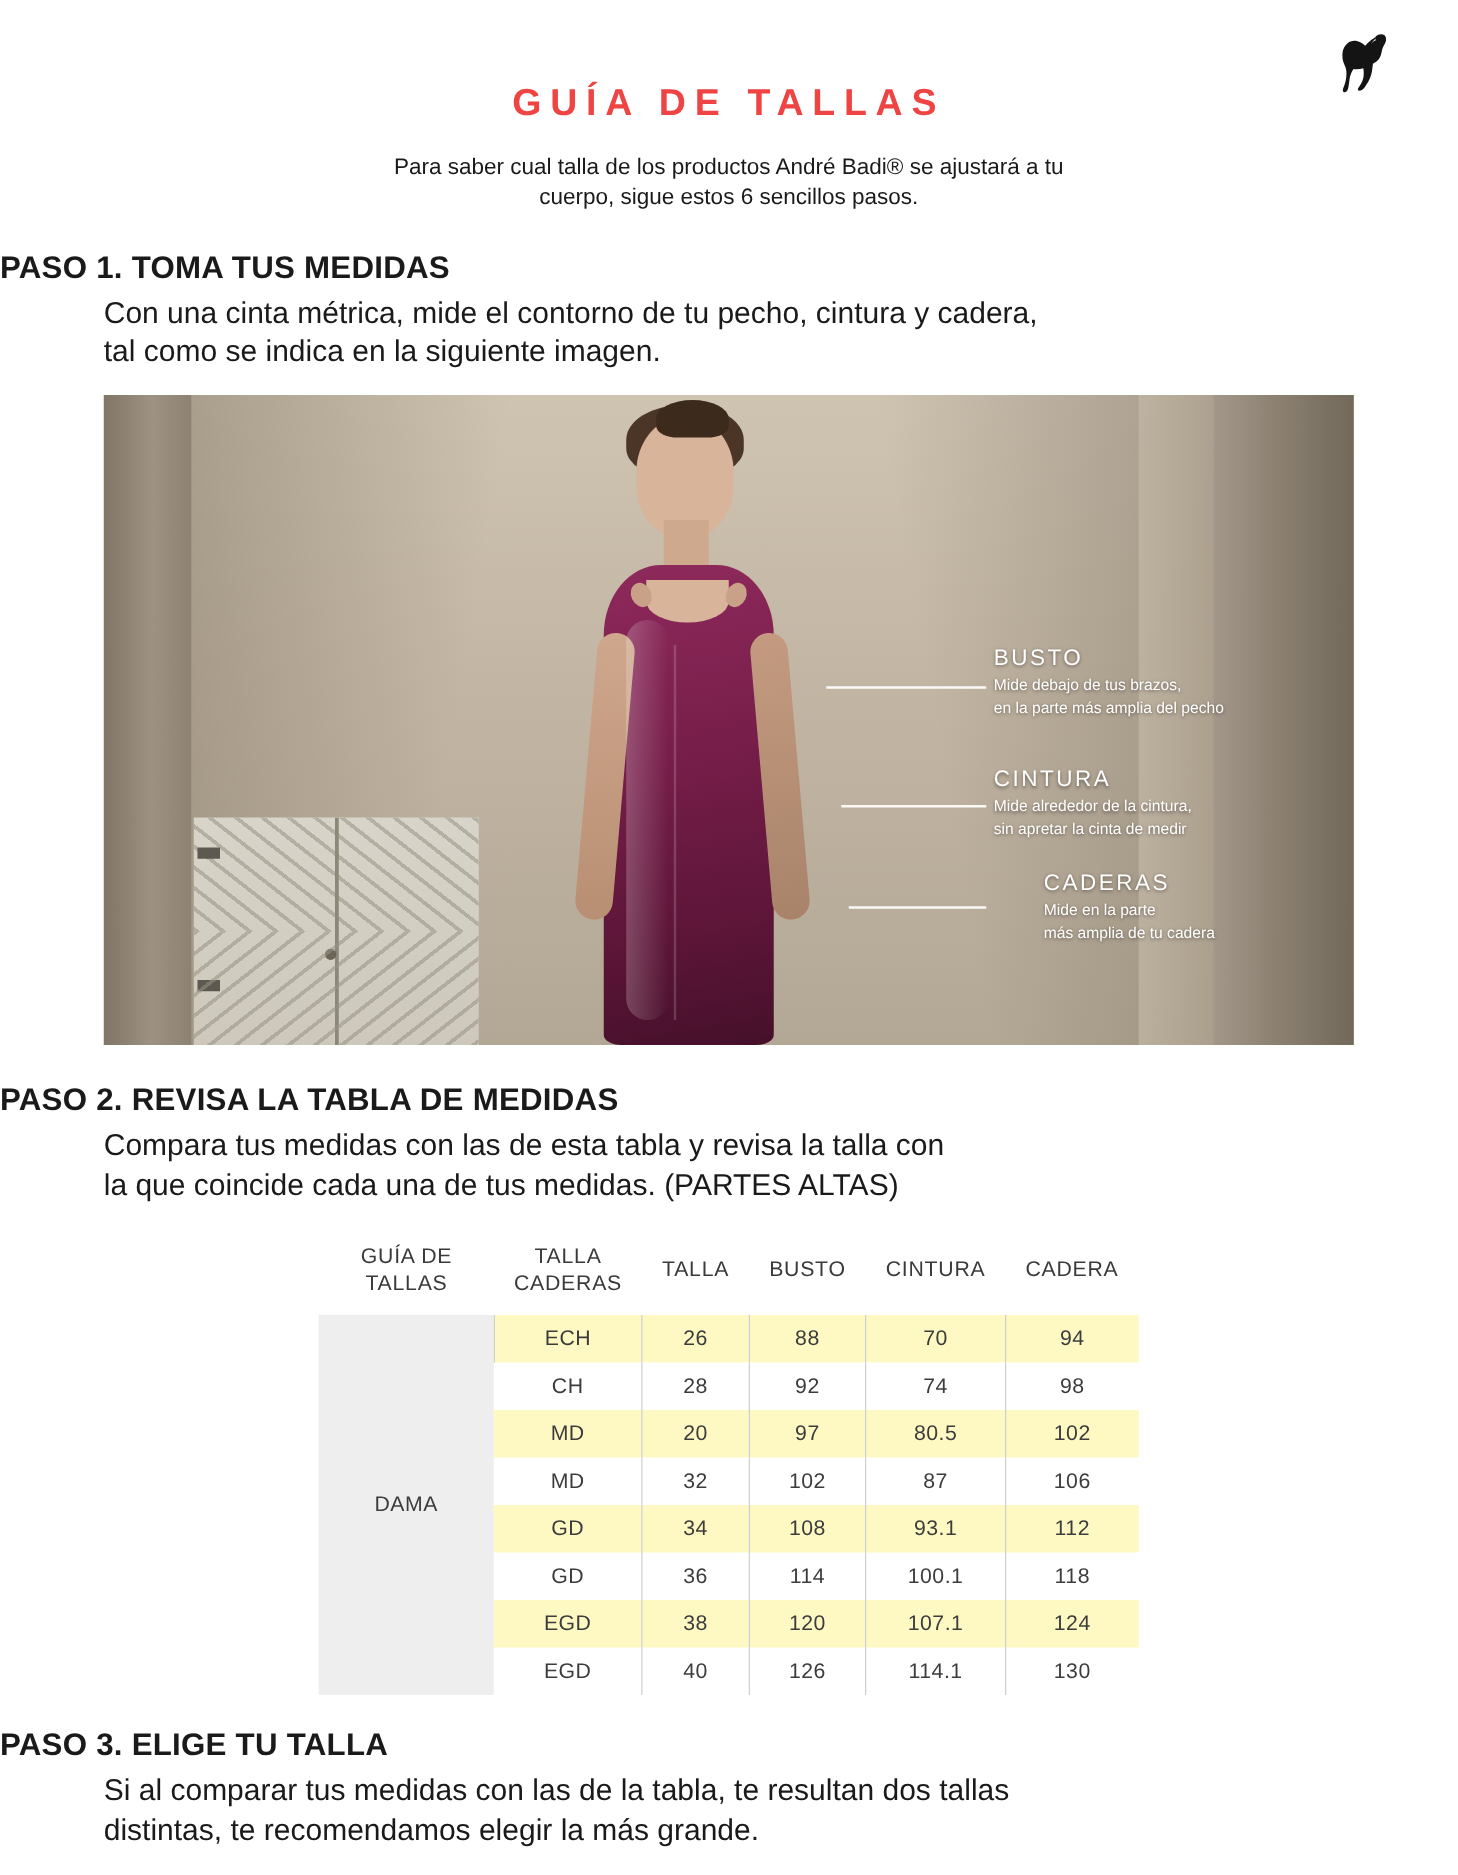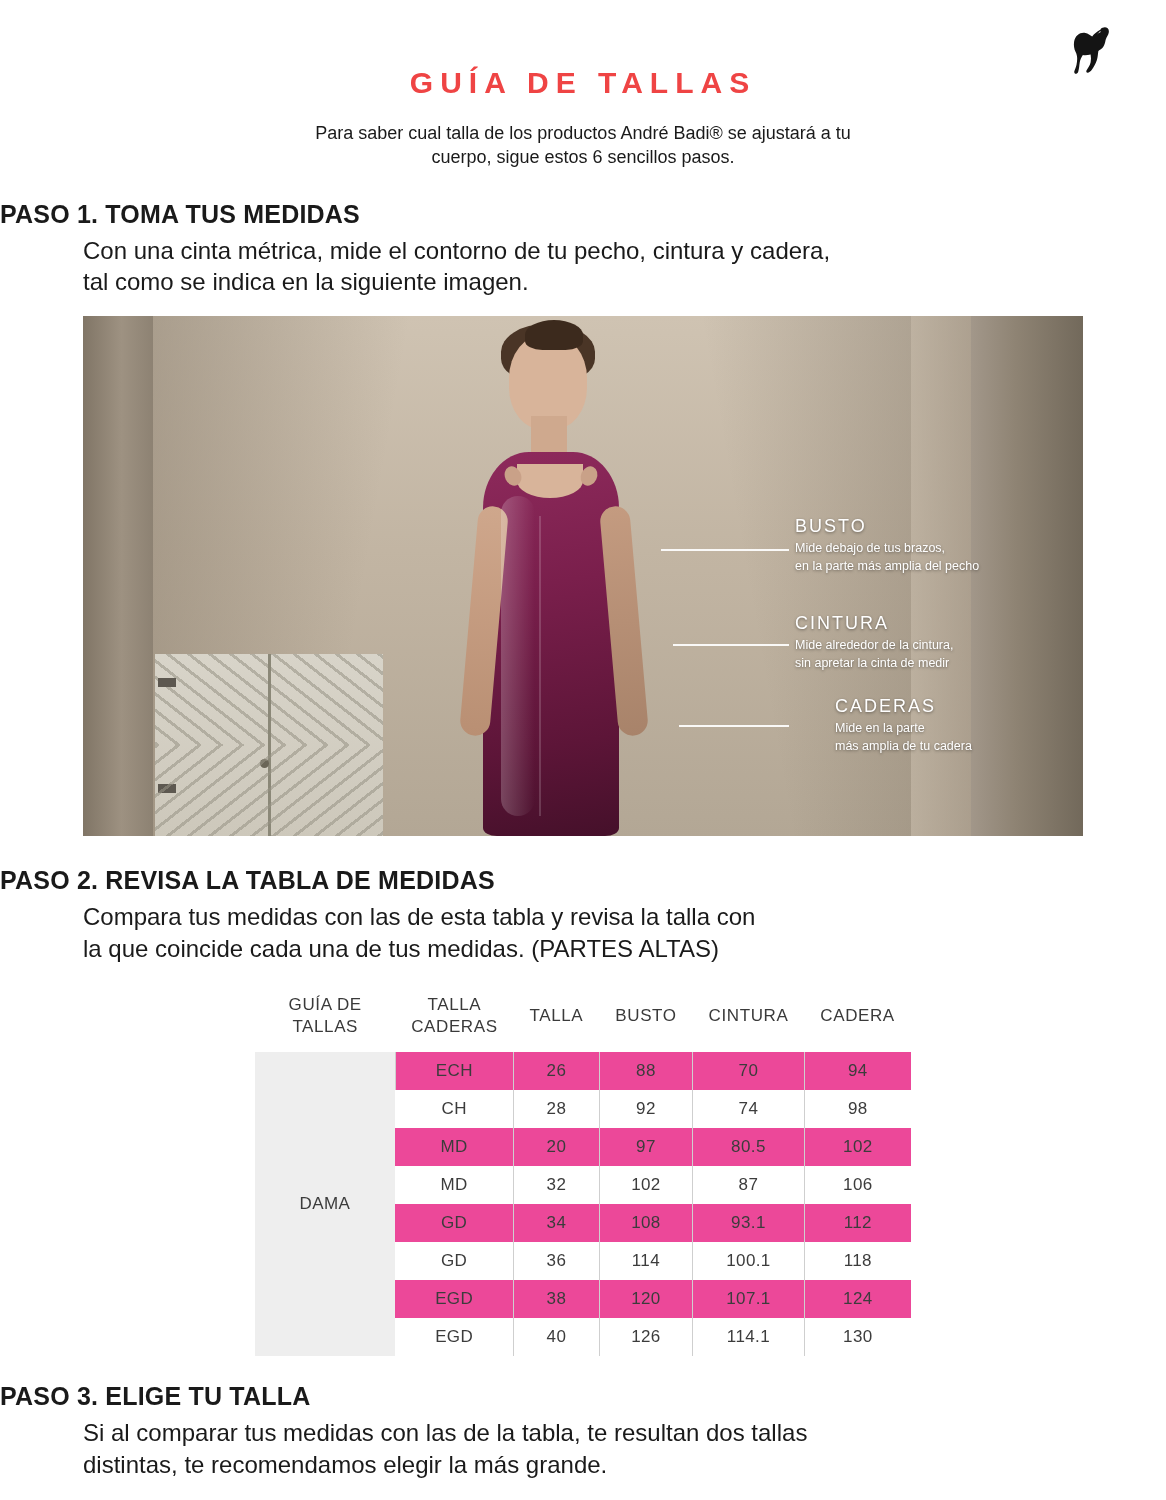--- a/index.html
+++ b/index.html
@@ -209,21 +209,21 @@
     line-height: 1.3;
     color: #3a3a3a;
   }
   table.sizes td {
     text-align: center;
     padding: 9px 18px;
     letter-spacing: .4px;
     border-left: 1px solid #cfcfcf;
   }
   table.sizes td:first-child { border-left: none; }
-  tr.shade td { background: #ec4899; }
+  tr.shade td { background: #fef9c3; }
   td.group {
     background: #eeeeee !important;
     border-left: none;
     vertical-align: middle;
     width: 140px;
     letter-spacing: 1px;
   }
   .step3 { margin-top: 26px; }
   .last-body { margin-bottom: 0; }
 </style>

